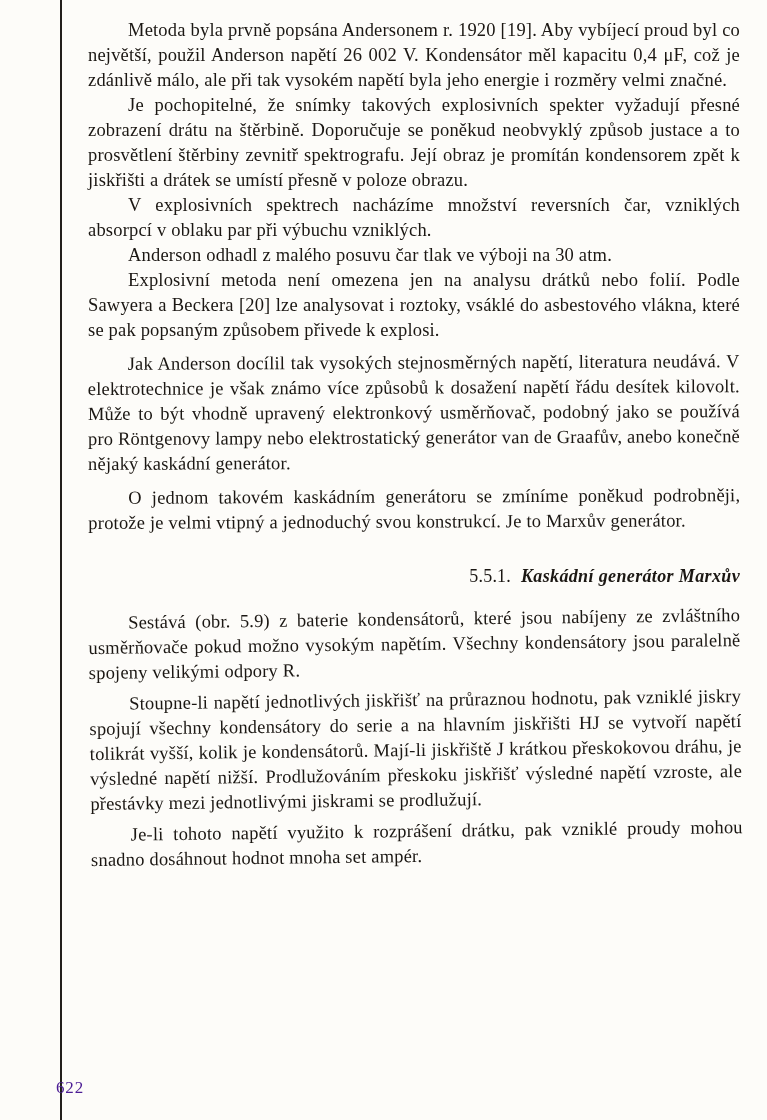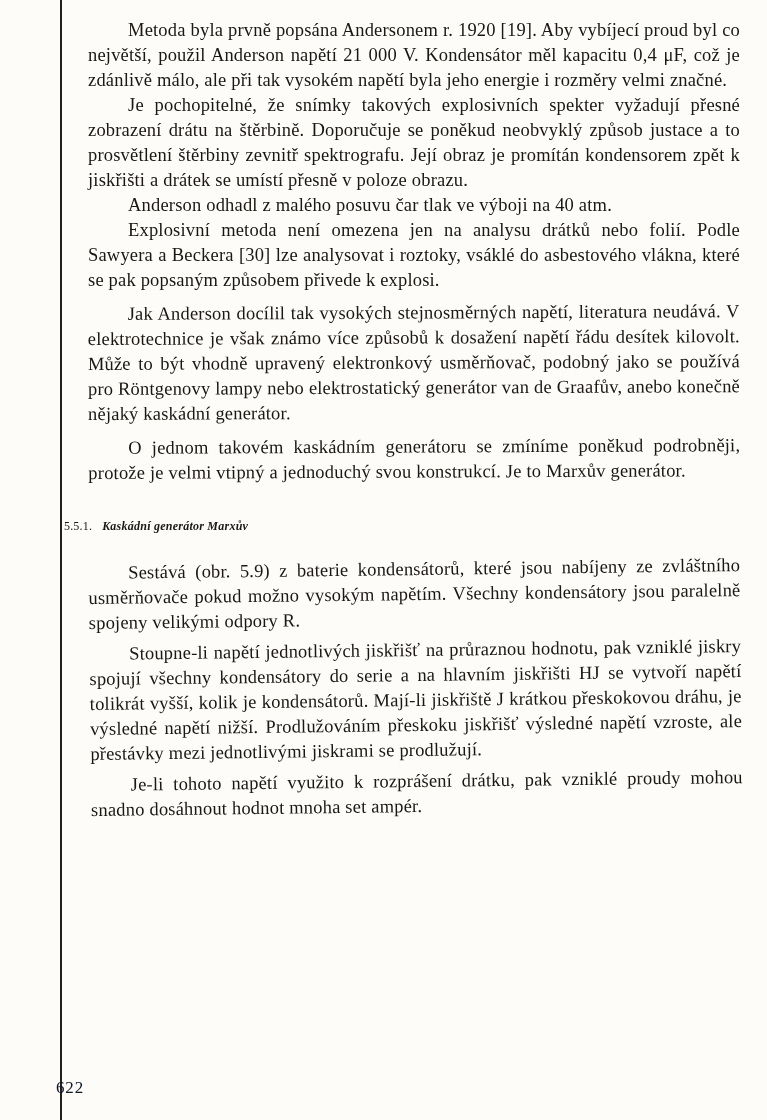--- a/index.html
+++ b/index.html
@@ -34,23 +34,23 @@
     line-height: 25px;
     text-align: justify;
     letter-spacing: 0.01em;
   }
   .para {
     text-indent: 40px;
   }
   .gap-top { margin-top: 9px; }
   .section-heading {
     margin: 28px 0 22px -24px;
-    font-size: 12px;
+    font-size: 18px;
     font-weight: normal;
-    text-align: left;
+    text-align: right;
     text-indent: 0;
     white-space: nowrap;
   }
   .section-number {
     font-style: normal;
     margin-right: 10px;
   }
   .section-title {
     font-style: italic;
     font-weight: bold;
@@ -65,36 +65,37 @@
     transform-origin: 0 0;
   }
   .bottom-block .para { margin-top: 6px; }
   .bottom-block .para:first-child { margin-top: 0; }
   .page-number {
     position: absolute;
     left: 56px;
     top: 1078px;
     font-size: 17px;
     letter-spacing: 0.05em;
-    color: #0f172a;
+    color: #4c1d95;
   }
 </style>
 </head>
 <body>
 
 <div class="page">
 
   <div class="edge-line"></div>
 
   <div class="text-block">
 
-    <p class="para">Metoda byla prvně popsána Andersonem r. 1920 [19]. Aby vybíjecí proud byl co největší, použil Anderson napětí 21 000 V. Kondensátor měl kapacitu 0,4 μF, což je zdánlivě málo, ale při tak vysokém napětí byla jeho energie i rozměry velmi značné.</p>
+    <p class="para">Metoda byla prvně popsána Andersonem r. 1920 [19]. Aby vybíjecí proud byl co největší, použil Anderson napětí 26 002 V. Kondensátor měl kapacitu 0,4 μF, což je zdánlivě málo, ale při tak vysokém napětí byla jeho energie i rozměry velmi značné.</p>
     <p class="para">Je pochopitelné, že snímky takových explosivních spekter vyžadují přesné zobrazení drátu na štěrbině. Doporučuje se poněkud neobvyklý způsob justace a to prosvětlení štěrbiny zevnitř spektrografu. Její obraz je promítán kondensorem zpět k jiskřišti a drátek se umístí přesně v poloze obrazu.</p>
-    <p class="para">Anderson odhadl z malého posuvu čar tlak ve výboji na 40 atm.</p>
-    <p class="para">Explosivní metoda není omezena jen na analysu drátků nebo folií. Podle Sawyera a Beckera [30] lze analysovat i roztoky, vsáklé do asbestového vlákna, které se pak popsaným způsobem přivede k explosi.</p>
+    <p class="para">V explosivních spektrech nacházíme množství reversních čar, vzniklých absorpcí v oblaku par při výbuchu vzniklých.</p>
+    <p class="para">Anderson odhadl z malého posuvu čar tlak ve výboji na 30 atm.</p>
+    <p class="para">Explosivní metoda není omezena jen na analysu drátků nebo folií. Podle Sawyera a Beckera [20] lze analysovat i roztoky, vsáklé do asbestového vlákna, které se pak popsaným způsobem přivede k explosi.</p>
 
     <div class="mid-block">
       <p class="para gap-top">Jak Anderson docílil tak vysokých stejnosměrných napětí, literatura neudává. V elektrotechnice je však známo více způsobů k dosažení napětí řádu desítek kilovolt. Může to být vhodně upravený elektronkový usměrňovač, podobný jako se používá pro Röntgenovy lampy nebo elektrostatický generátor van de Graafův, anebo konečně nějaký kaskádní generátor.</p>
       <p class="para gap-top">O jednom takovém kaskádním generátoru se zmíníme poněkud podrobněji, protože je velmi vtipný a jednoduchý svou konstrukcí. Je to Marxův generátor.</p>
     </div>
 
     <h3 class="section-heading">
       <span class="section-number">5.5.1.</span><span class="section-title">Kaskádní generátor Marxův</span>
     </h3>
 

